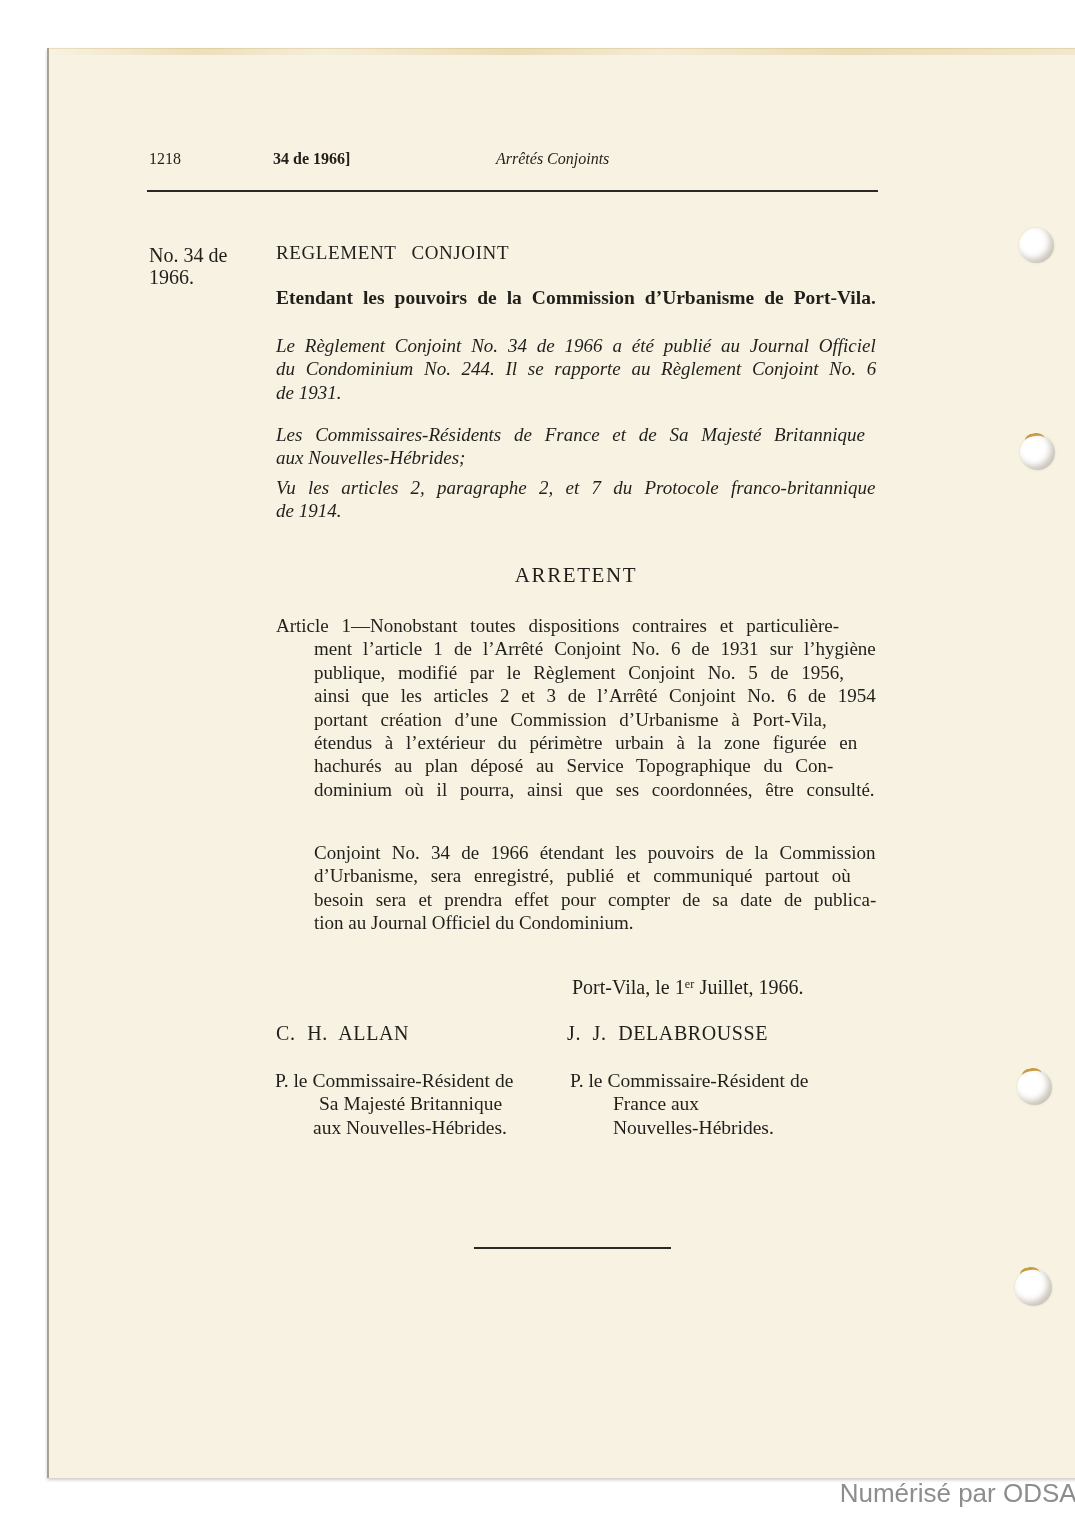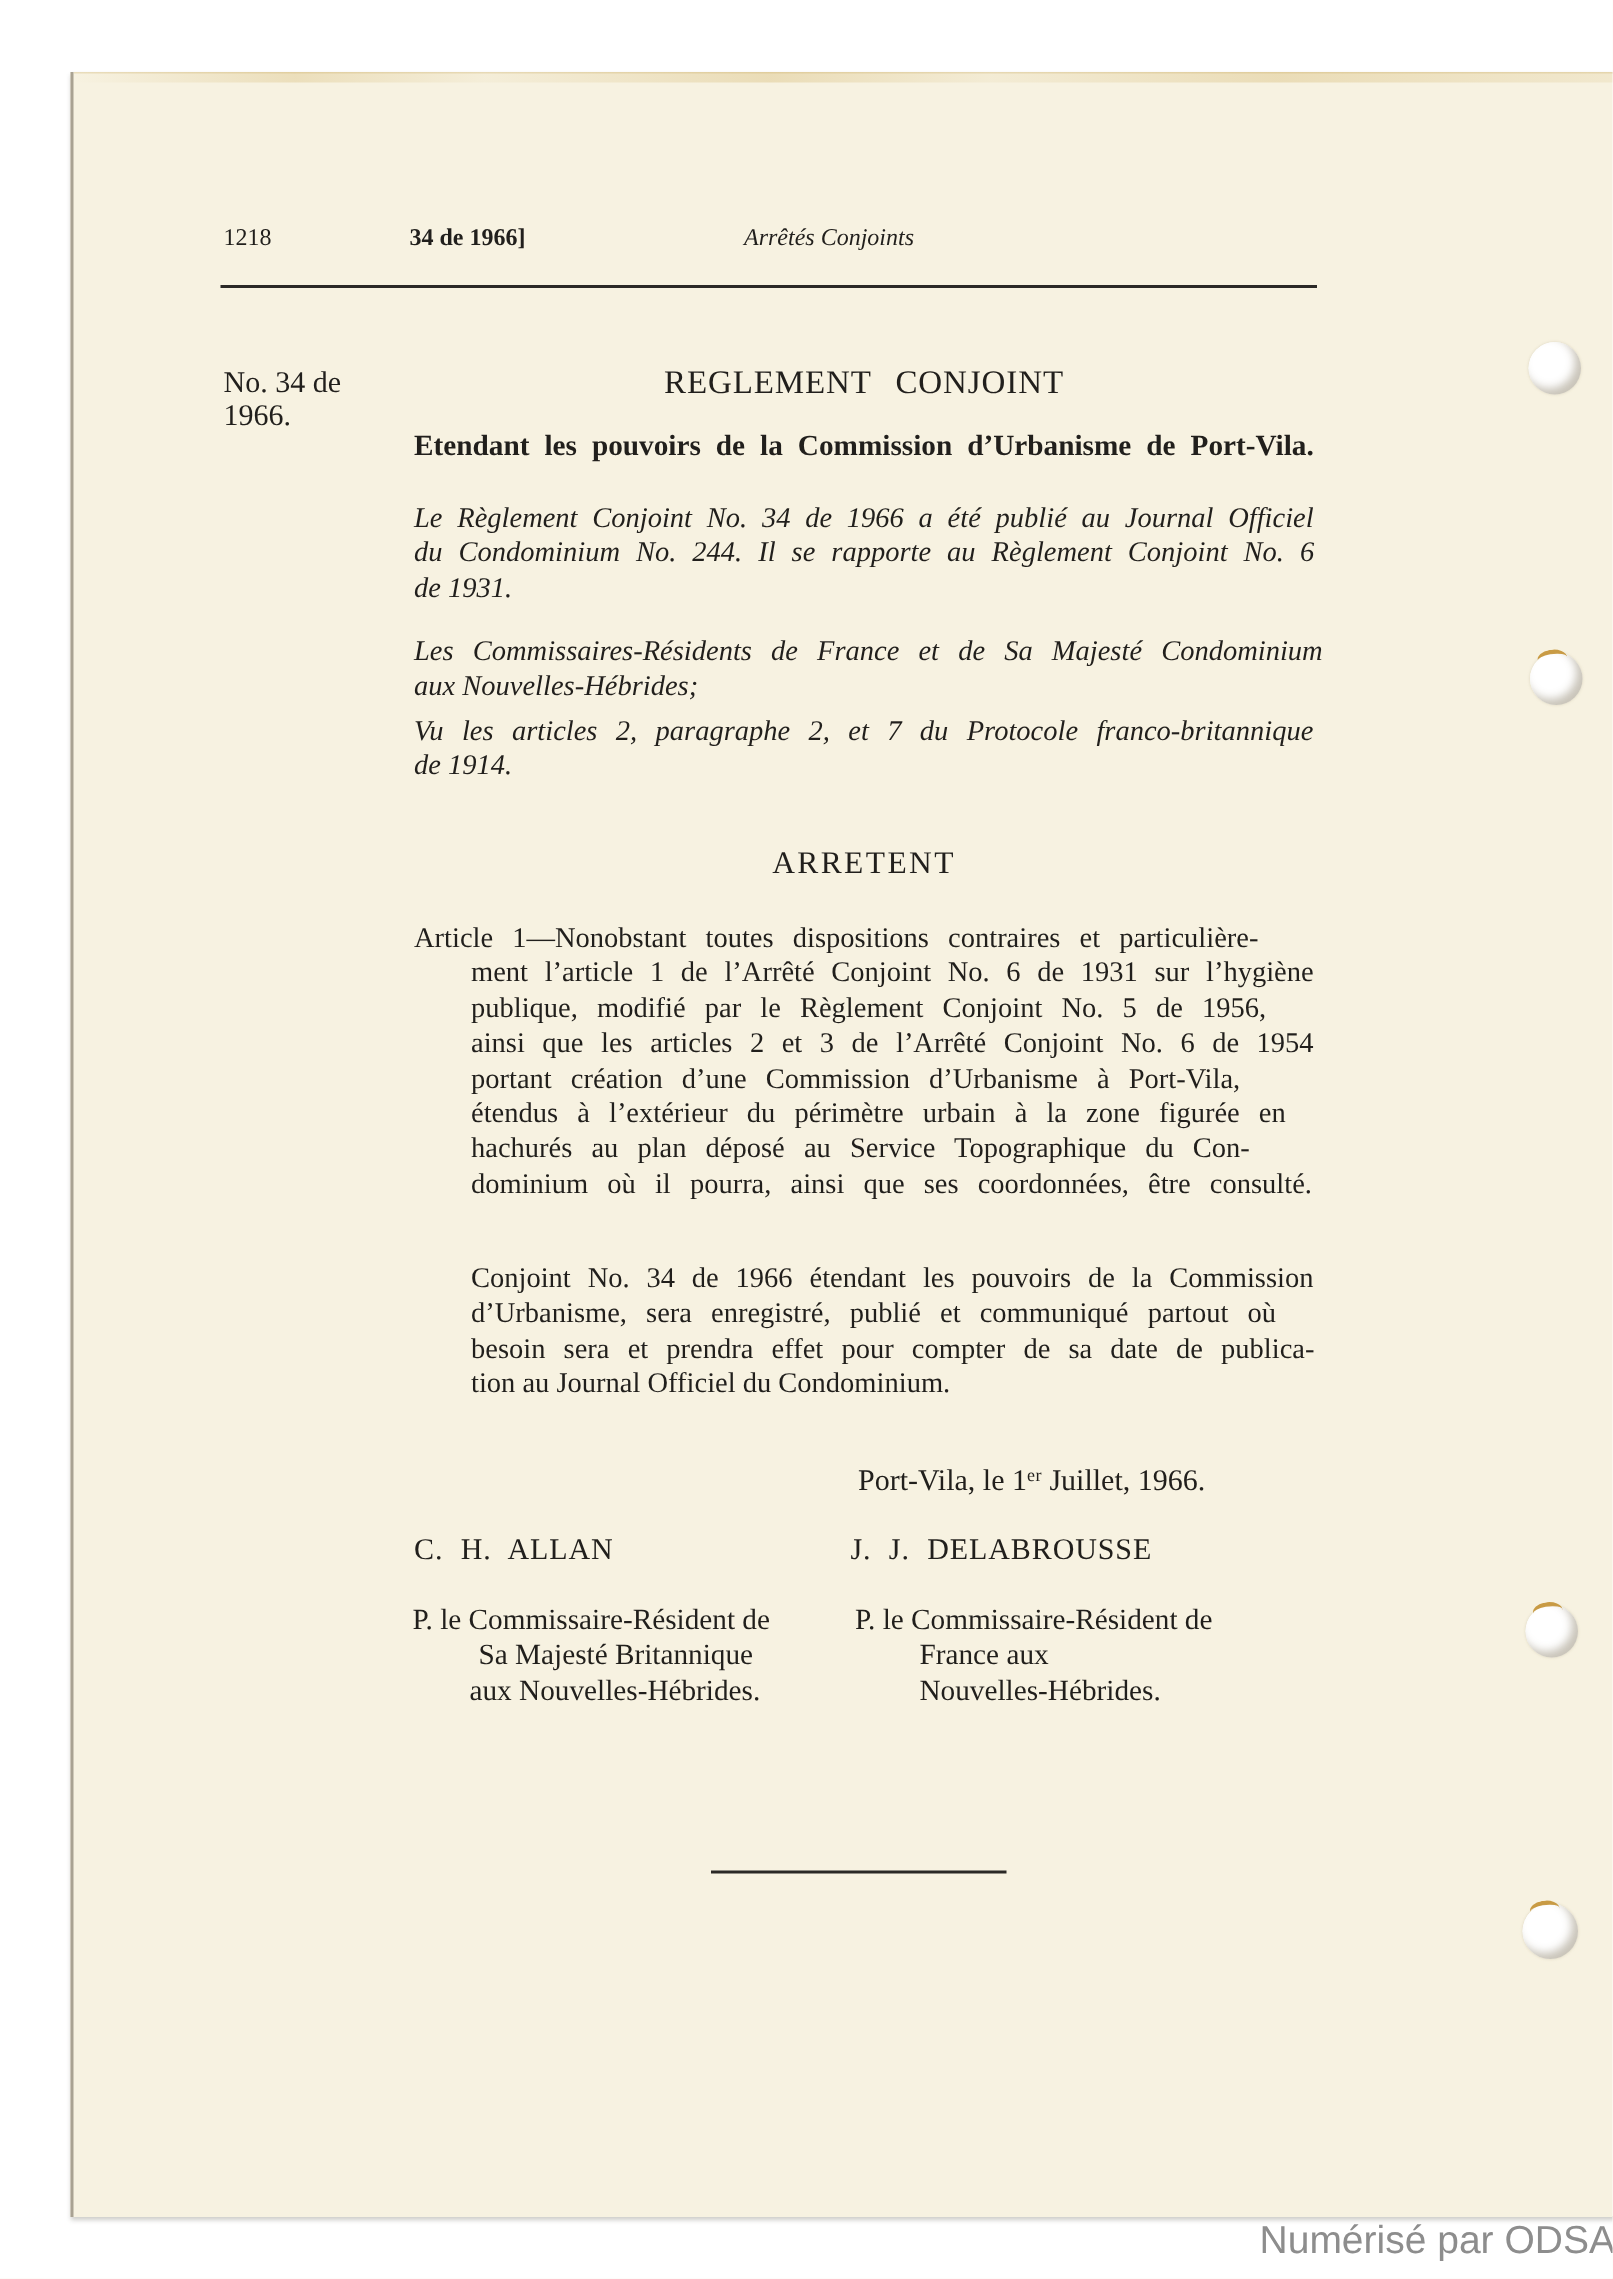--- a/index.html
+++ b/index.html
@@ -32,21 +32,21 @@
       rgba(201,164,74,.2) 100%);
   }
   .abs{position:absolute;}
   .line{white-space:nowrap;}
   .indent{margin-left:38px;}
   .pageno{left:120px;top:150px;}
   .issueref{left:244px;top:150px;font-weight:bold;}
   .sectiontitle{left:467px;top:150px;font-style:italic;}
   .rule1{left:118px;top:190px;width:731px;height:2px;background:var(--rule);}
   .marginnote{left:120px;top:244px;font-size:20px;line-height:22px;}
-  .doctitle{left:247px;top:242px;width:600px;text-align:center;font-size:22px;
+  .doctitle{left:247px;top:242px;width:600px;font-size:19px;
             letter-spacing:.6px;word-spacing:10px;}
   .subtitle{left:247px;top:287px;width:600px;font-size:19.5px;font-weight:bold;}
   .preamble{left:247px;width:600px;font-size:19px;font-style:italic;line-height:23.4px;}
   .p1{top:334px;} .p2{top:423px;} .p3{top:476px;}
   .enact{left:247px;top:563px;width:600px;text-align:center;font-size:21px;letter-spacing:1.6px;}
   .article{left:247px;width:600px;font-size:19px;line-height:23.4px;}
   .a1{top:614px;} .a2{top:841px;}
   .dateline{left:543px;top:976px;font-size:20px;}
   .dateline sup{font-size:12px;vertical-align:6px;letter-spacing:.3px;}
   .signame{top:1022px;font-size:20px;letter-spacing:.6px;word-spacing:6px;}
@@ -101,21 +101,21 @@
   <div class="abs subtitle line jfit" style="word-spacing: 5.125px;">
     <span class="lt">Etendant les pouvoirs de la Commission d’Urbanisme de Port-Vila.</span>
   </div>
 
   <div class="abs preamble p1">
     <div class="line jfit" style="word-spacing: 5.08333px;"><span class="lt">Le Règlement Conjoint No. 34 de 1966 a été publié au Journal Officiel</span></div>
     <div class="line jfit" style="word-spacing: 5.90909px;"><span class="lt">du Condominium No. 244. Il se rapporte au Règlement Conjoint No. 6</span></div>
     <div class="line"><span class="lt">de 1931.</span></div>
   </div>
   <div class="abs preamble p2">
-    <div class="line jfit" style="word-spacing: 8px;"><span class="lt">Les Commissaires-Résidents de France et de Sa Majesté Condominium</span></div>
+    <div class="line jfit" style="word-spacing: 8px;"><span class="lt">Les Commissaires-Résidents de France et de Sa Majesté Britannique</span></div>
     <div class="line"><span class="lt">aux Nouvelles-Hébrides;</span></div>
   </div>
   <div class="abs preamble p3">
     <div class="line jfit" style="word-spacing: 7.5px;"><span class="lt">Vu les articles 2, paragraphe 2, et 7 du Protocole franco-britannique</span></div>
     <div class="line"><span class="lt">de 1914.</span></div>
   </div>
 
   <div class="abs enact">ARRETENT</div>
 
   <div class="abs article a1">

